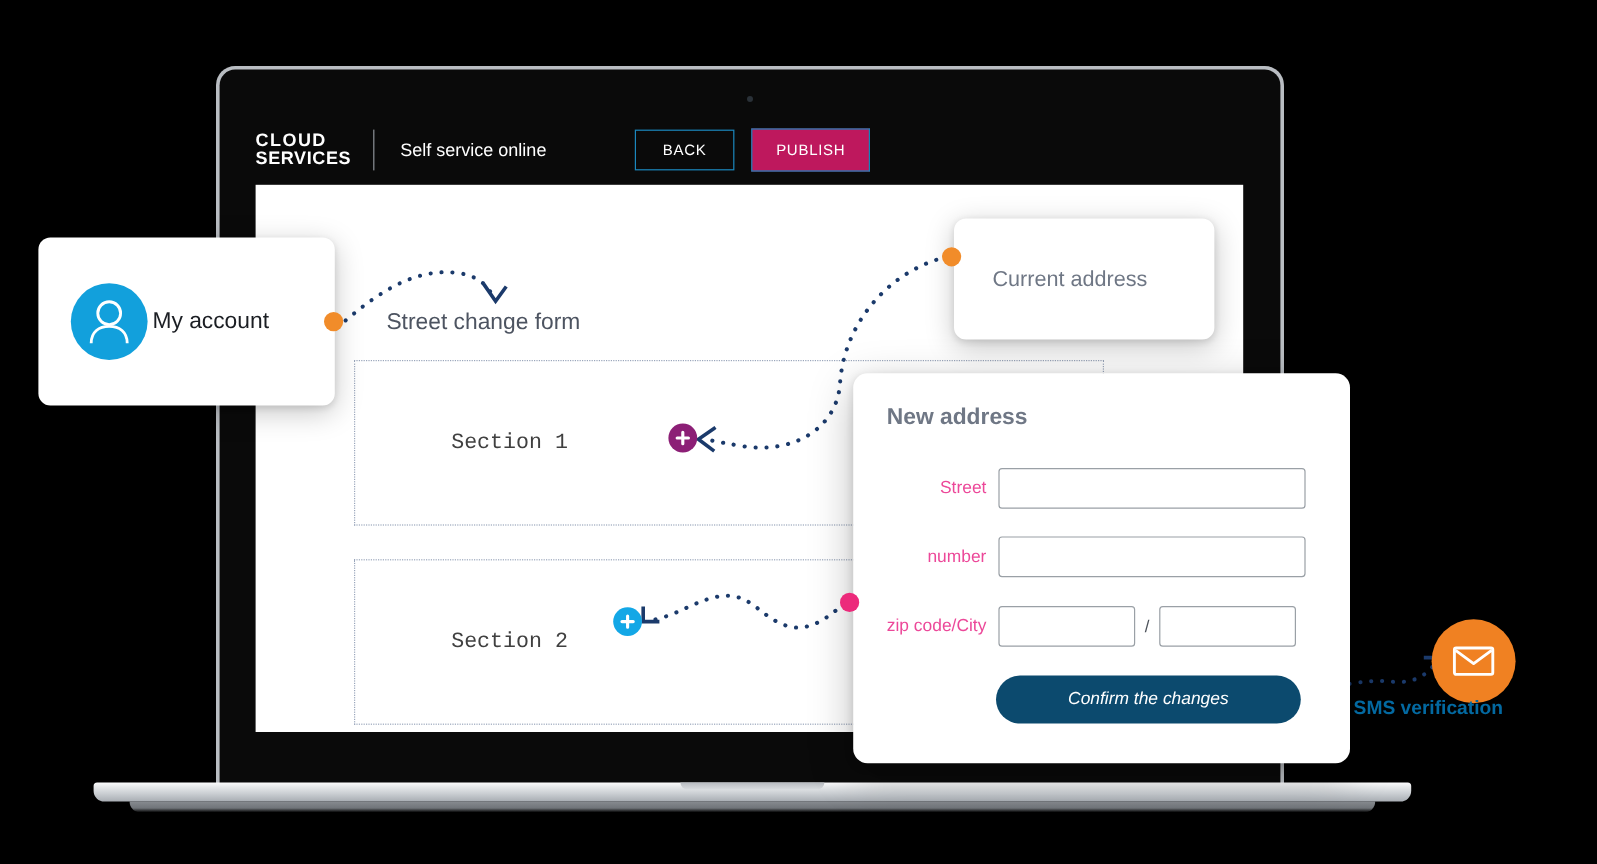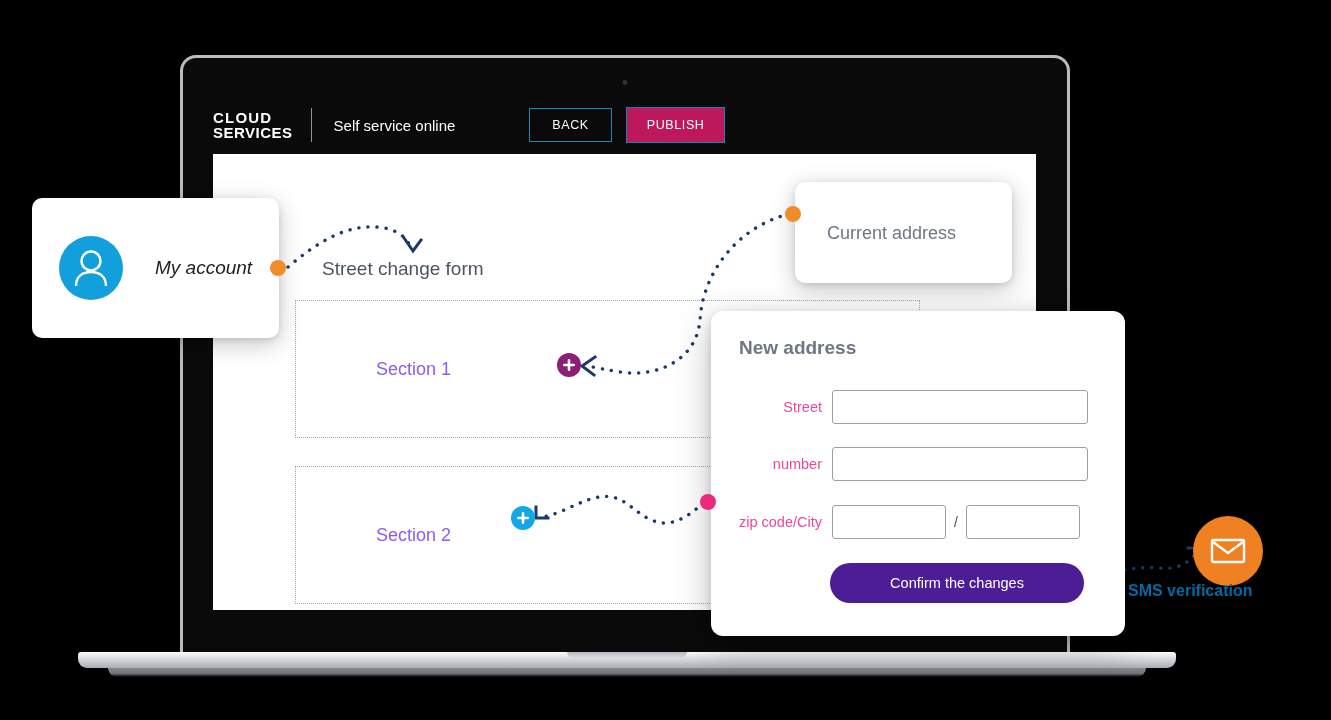--- a/index.html
+++ b/index.html
@@ -152,41 +152,41 @@
     border: 1.5px dotted #9aa6bb;
   }
   .section-box.s1 { top: 146px; }
   .section-box.s2 { top: 312px; }
   .section-label {
     position: absolute;
     left: 80px;
     top: 50%;
     transform: translateY(-50%);
     font-size: 18px;
-    color: #8b5cf6;
+    color: #404040;
+    font-family: Liberation Mono, monospace;
   }
 
   
   .card {
     position: absolute;
     background: #ffffff;
     border-radius: 10px;
     box-shadow: 0 6px 24px rgba(0,0,0,.22), 0 2px 6px rgba(0,0,0,.12);
   }
 
   .card-account {
     left: 32px;
     top: 198px;
     width: 247px;
     height: 140px;
     display: flex;
     align-items: center;
     padding-left: 27px;
-    gap: 32px;
-    font-style: italic;
+    gap: 4px;
   }
   .avatar {
     width: 64px;
     height: 64px;
     border-radius: 50%;
     background: #12a0dc;
     flex: 0 0 auto;
     position: relative;
   }
   .avatar svg { position: absolute; left: 0; top: 0; }
@@ -245,27 +245,28 @@
     padding: 0 8px;
     color: #1b1e23;
   }
   .slash { padding: 0 8px; font-size: 14px; color: #4b5159; }
   .btn-confirm {
     position: absolute;
     left: 119px;
     top: 252px;
     width: 254px;
     height: 40px;
-    background: #4c1d95;
+    background: #0c4a6e;
     color: #ffffff;
     border: none;
     border-radius: 20px;
     font-size: 14.5px;
     font-family: inherit;
     cursor: pointer;
+    font-style: italic;
   }
 
   
   .sms-circle {
     position: absolute;
     left: 1193px;
     top: 516px;
     width: 70px;
     height: 70px;
     border-radius: 50%;

